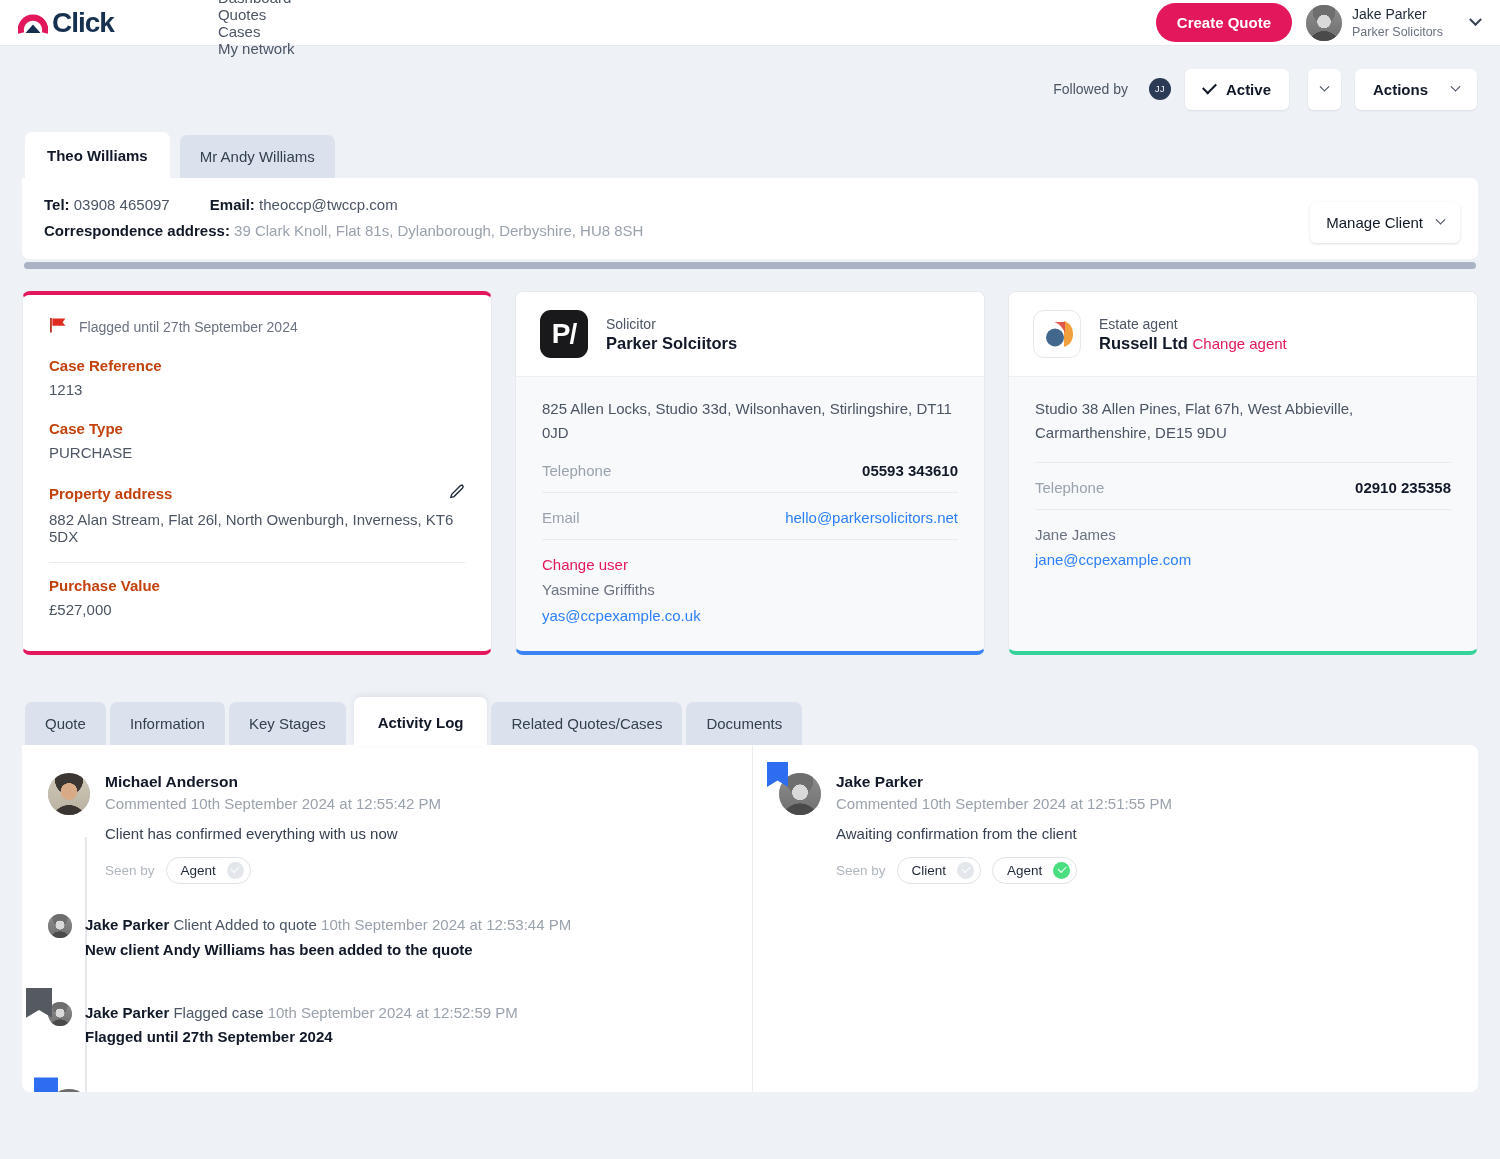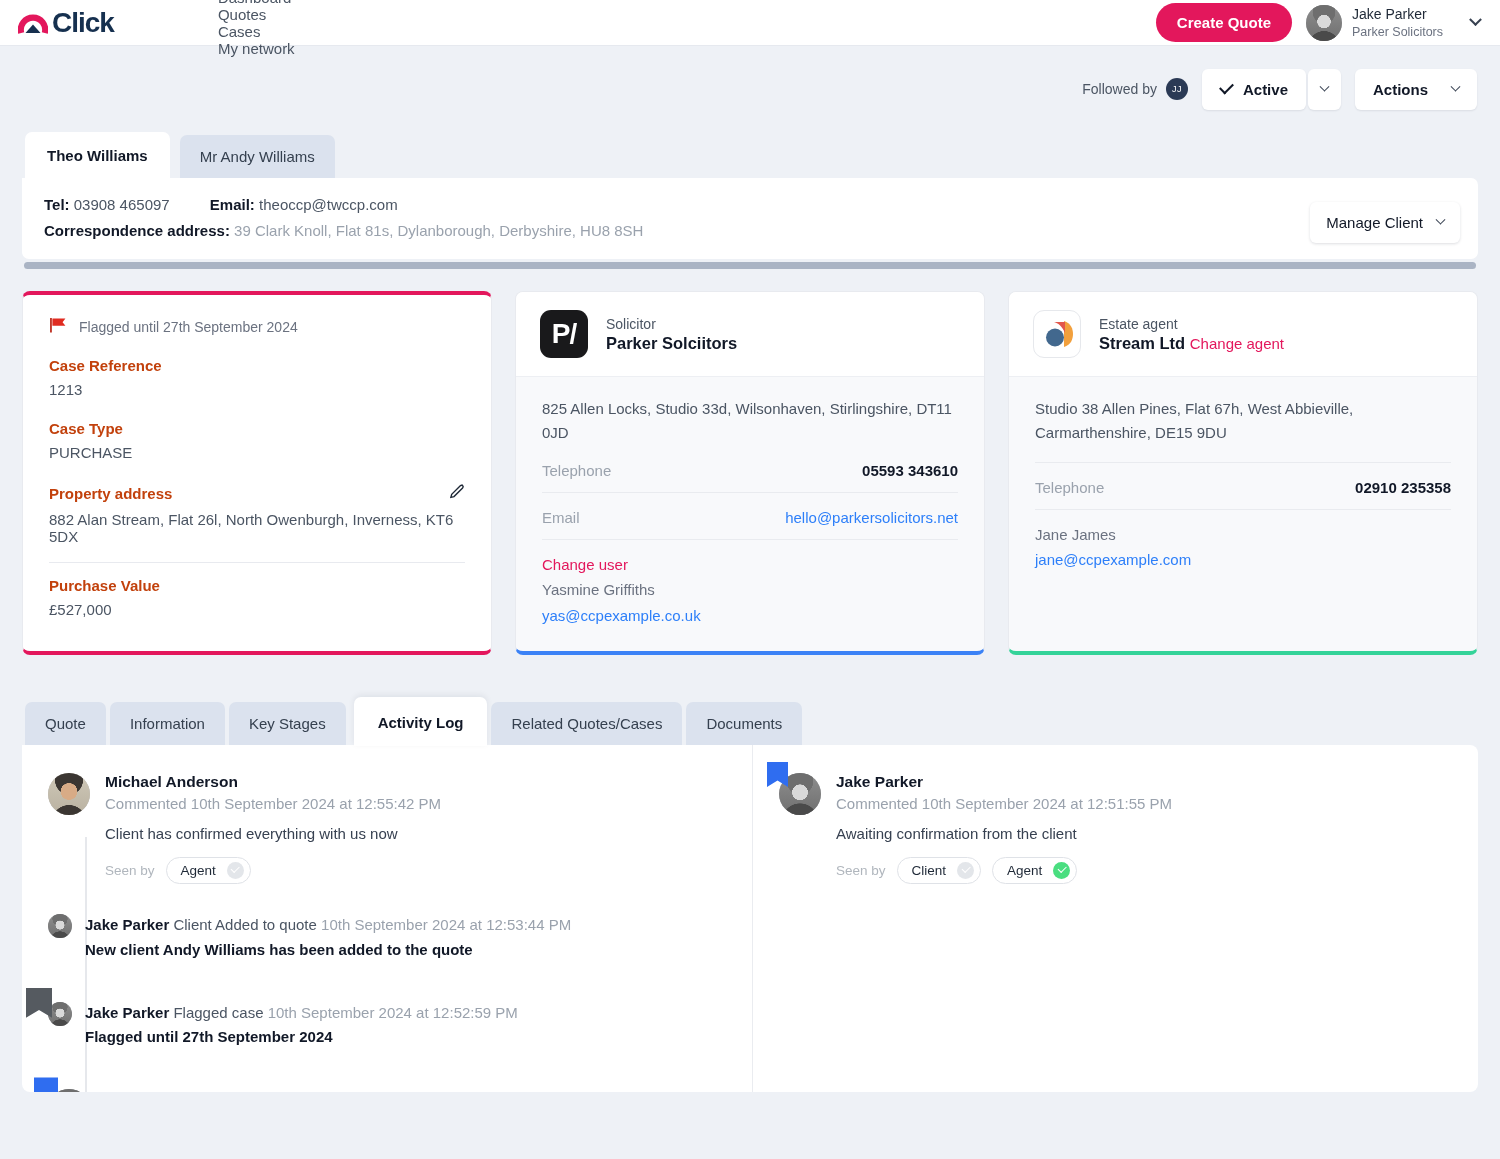--- a/index.html
+++ b/index.html
@@ -41,27 +41,27 @@
           border-bottom: 2px solid #374151; transform: rotate(45deg) translate(-2px,-2px); }
   .chev-sm { width: 7px; height: 7px; border-width: 1.8px; }
 
   
   .page { padding: 0 22px; }
 
   .statusrow {
     display: flex; align-items: center; justify-content: flex-end;
     gap: 14px; height: 86px; padding-right: 1px;
   }
-  .followed-by { font-size: 14px; color: #4b5563; display:flex; align-items:center; gap:9px; }
+  .followed-by { font-size: 14px; color: #4b5563; display:flex; align-items:center; gap:21px; }
   .initials-avatar {
     width: 22px; height: 22px; border-radius: 50%; background: #2b3a55;
     color: #fff; font-size: 9px; display: flex; align-items: center; justify-content: center;
     letter-spacing: .5px;
   }
-  .btn-group { display: flex; gap: 2px; }
+  .btn-group { display: flex; gap: 19px; }
   .btn {
     background: #fff; border: none; border-radius: 6px;
     box-shadow: 0 1px 2px rgba(16,24,40,.09);
     font-size: 15px; font-weight: bold; color: #111827;
     padding: 12px 18px; display: flex; align-items: center; gap: 10px;
     cursor: pointer; font-family: "Liberation Sans", sans-serif;
   }
   .btn-split { padding: 12px 13px; }
   .tick { display:inline-block; width: 13px; height: 8px; border-left: 2.2px solid #111827;
           border-bottom: 2.2px solid #111827; transform: rotate(-45deg); margin-bottom: 4px;}
@@ -362,21 +362,21 @@
         <div class="firm-logo light">
           <svg width="46" height="46" viewBox="0 0 46 46">
             <path d="M30 10 c7 2 9 8 9 13 c0 5-2 11-9 13 Z" fill="#f2a03d"></path>
             <path d="M20 11 h11 v11 c-3-7-7-10-11-11z" fill="#e2574c"></path>
             <circle cx="21" cy="26.5" r="9" fill="#42688e"></circle>
           </svg>
         </div>
         <div>
           <div class="kicker">Estate agent</div>
           <div class="firm-name">
-            <span>Stream Ltd</span>
+            <span>Russell Ltd</span>
             <span class="change-link">Change agent</span>
           </div>
         </div>
       </div>
       <div class="card-body">
         <div class="addr">Studio 38 Allen Pines, Flat 67h, West Abbieville, Carmarthenshire, DE15 9DU</div>
         <div class="hr" style="margin-top:16px"></div>
         <div class="kvrow">
           <span class="k">Telephone</span>
           <span class="v">02910 235358</span>

